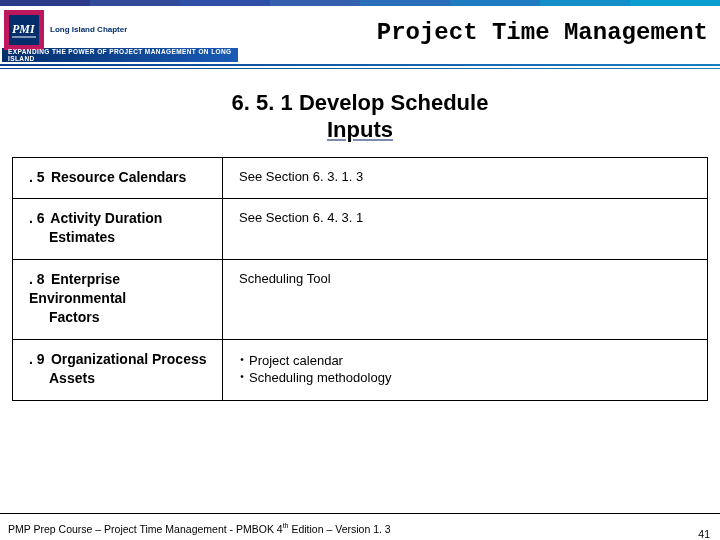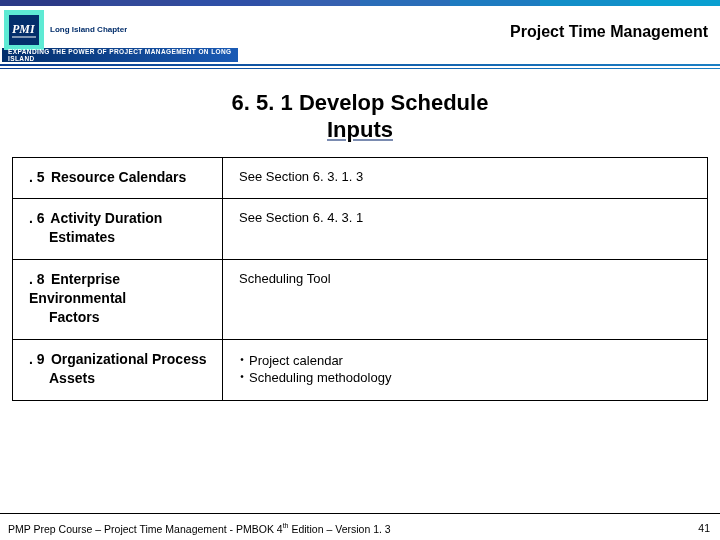--- a/index.html
+++ b/index.html
@@ -10,25 +10,25 @@
   .top-strip { height: 6px; width: 100%; display: flex; }
   .top-strip div { flex: 1; }
   .ts1 { background:#2b3a87; } .ts2 { background:#324a9a; } .ts3 { background:#2f4fa6; }
   .ts4 { background:#3560b0; } .ts5 { background:#2a6db8; } .ts6 { background:#1e7bc0; }
   .ts7 { background:#128ec8; } .ts8 { background:#0a9fd0; }
 
   
   .header-row { display: flex; align-items: center; padding: 2px 6px 0 0; }
   .logo-box { width: 236px; padding: 2px 4px 0 4px; }
   .logo { display: flex; align-items: center; gap: 6px; }
-  .logo-square { width: 40px; height: 40px; background:#5eead4; display:flex; align-items:center; justify-content:center; }
+  .logo-square { width: 40px; height: 40px; background:#be185d; display:flex; align-items:center; justify-content:center; }
   .logo-square svg { display:block; }
   .logo-text { font-size: 8px; line-height: 1.15; color:#032e6b; font-weight:bold; white-space: nowrap; max-width: 180px; overflow:hidden; }
   .logo-text .line1 { font-size: 11px; letter-spacing: -0.2px; }
-  .page-title { flex: 1; text-align: right; font-weight: bold; font-size: 16px; padding-right: 6px; padding-top: 6px; font-family: Liberation Sans, sans-serif; }
+  .page-title { flex: 1; text-align: right; font-weight: bold; font-size: 24px; padding-right: 6px; padding-top: 6px; font-family: Liberation Mono, monospace; }
 
   .tagline-bar { height: 14px; width: 236px; background: linear-gradient(90deg,#032e6b 0%, #1b5bb5 100%); color:#fff; font-size:6.5px; letter-spacing:0.4px; font-weight:bold; display:flex; align-items:center; padding-left:6px; margin-left:2px; margin-top:-2px; }
 
   .rules { margin-top: 2px; }
   .rule { height: 2px; background: linear-gradient(90deg,#0b3d91 0%, #1b7fc4 100%); margin-bottom: 2px; }
   .rule.thin { height:1px; }
 
   .section-title { text-align: center; font-weight: bold; font-size: 22px; margin-top: 20px; font-family: Verdana, Arial, sans-serif; line-height: 1.25; }
   .section-subtitle { text-align:center; font-weight:bold; font-size:22px; text-decoration: underline; text-decoration-color:#7a8bb0; font-family: Verdana, Arial, sans-serif; }
 
@@ -40,21 +40,21 @@
   .matrix .num { display:inline-block; width: 18px; text-align:left; }
   .matrix .ind { padding-left: 20px; display:block; }
   .desc-list { margin-top: 2px; }
   .desc-list .bullet { display:flex; gap:4px; font-size:13px; }
   .desc-list .dot { width:6px; display:inline-block; text-align:center; font-size:10px; line-height:16px; }
 
   
   .footer-rule { position:absolute; left:0; right:0; bottom:26px; height:1px; background:#000; }
   .footer { position:absolute; left:8px; bottom:6px; font-size:10.5px; }
   .footer sup { font-size:7px; }
-  .pagenum { position:absolute; right:10px; bottom:6px; font-size:10.5px; }
+  .pagenum { position:absolute; right:10px; bottom:0; font-size:10.5px; }
 </style>
 </head>
 <body>
 
 <div class="slide">
 
   <div class="top-strip">
     <div class="ts1"></div>
       <div class="ts2"></div>
       <div class="ts3"></div>

